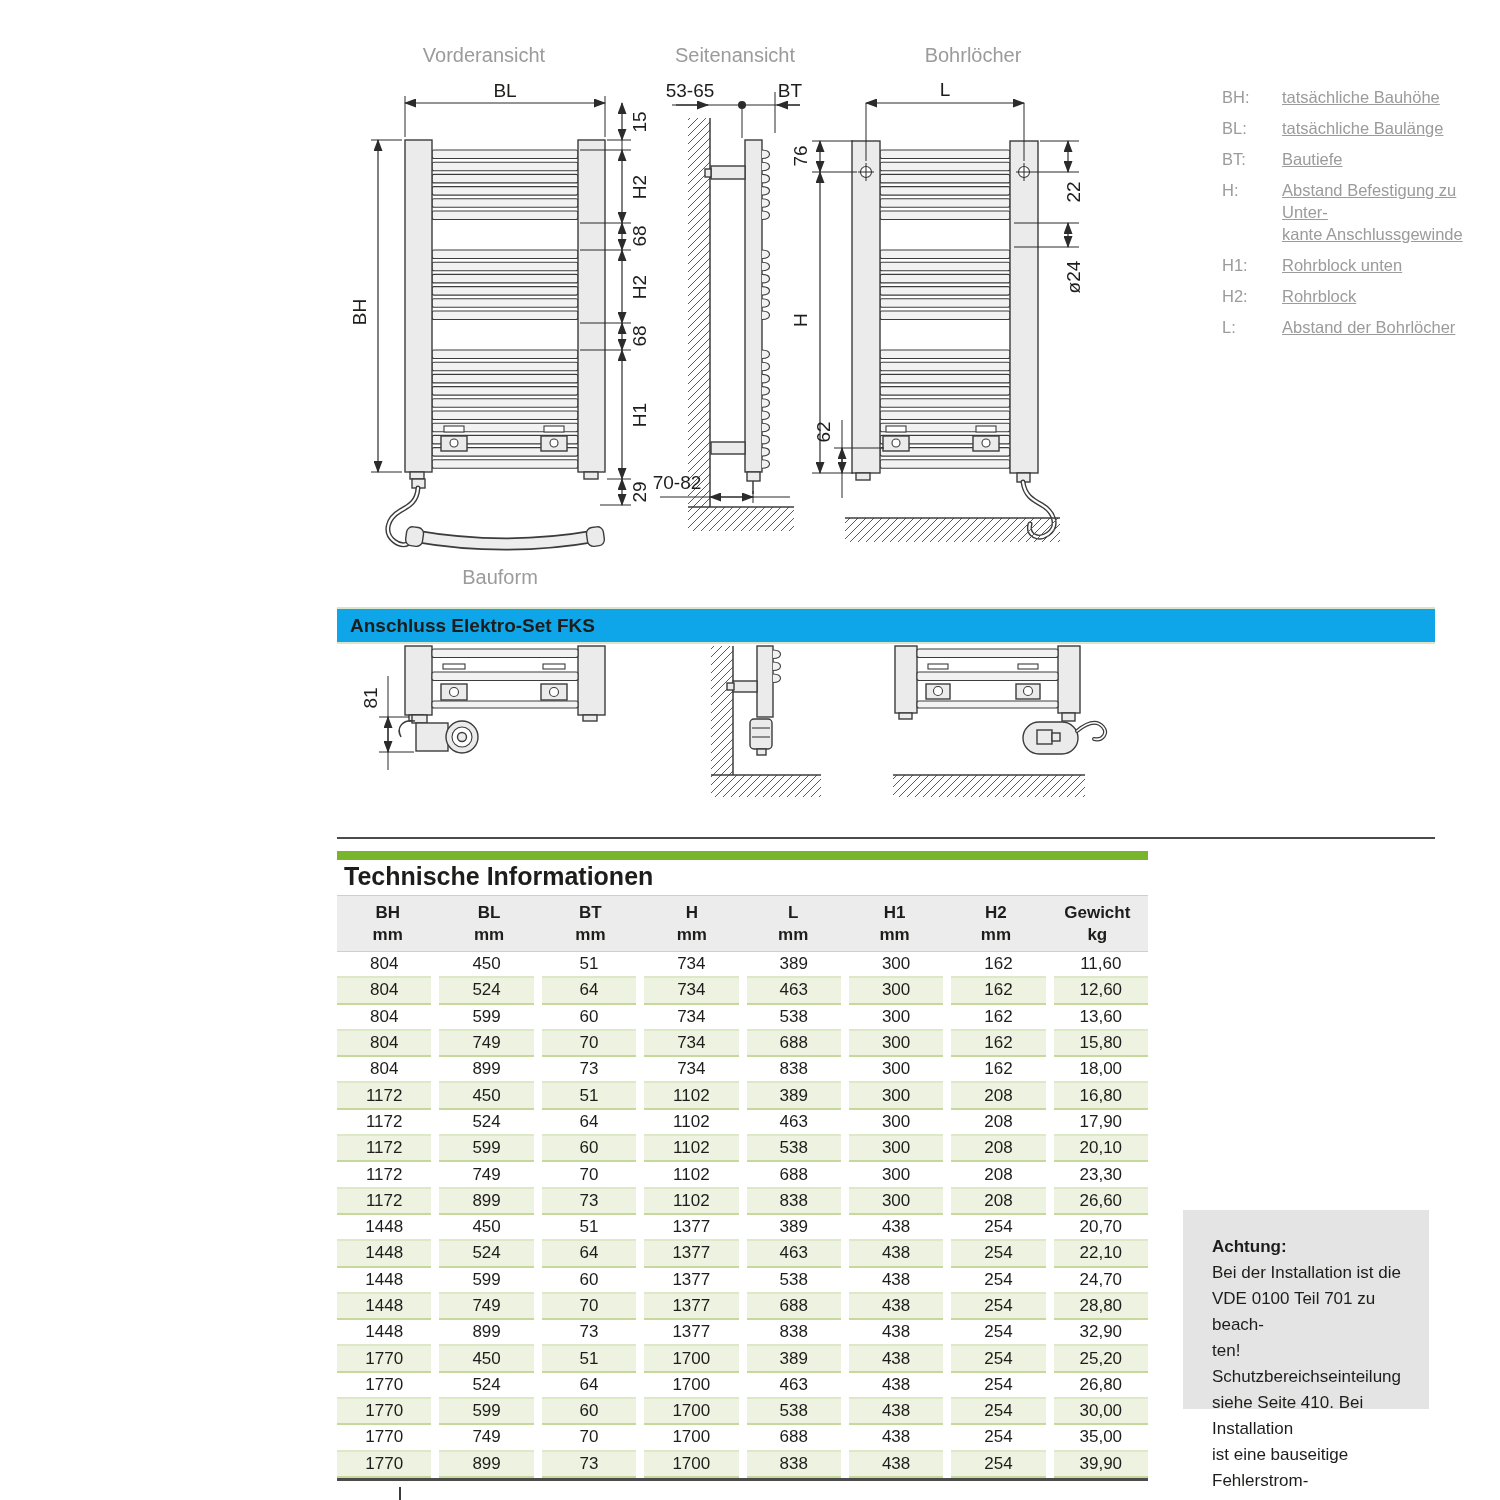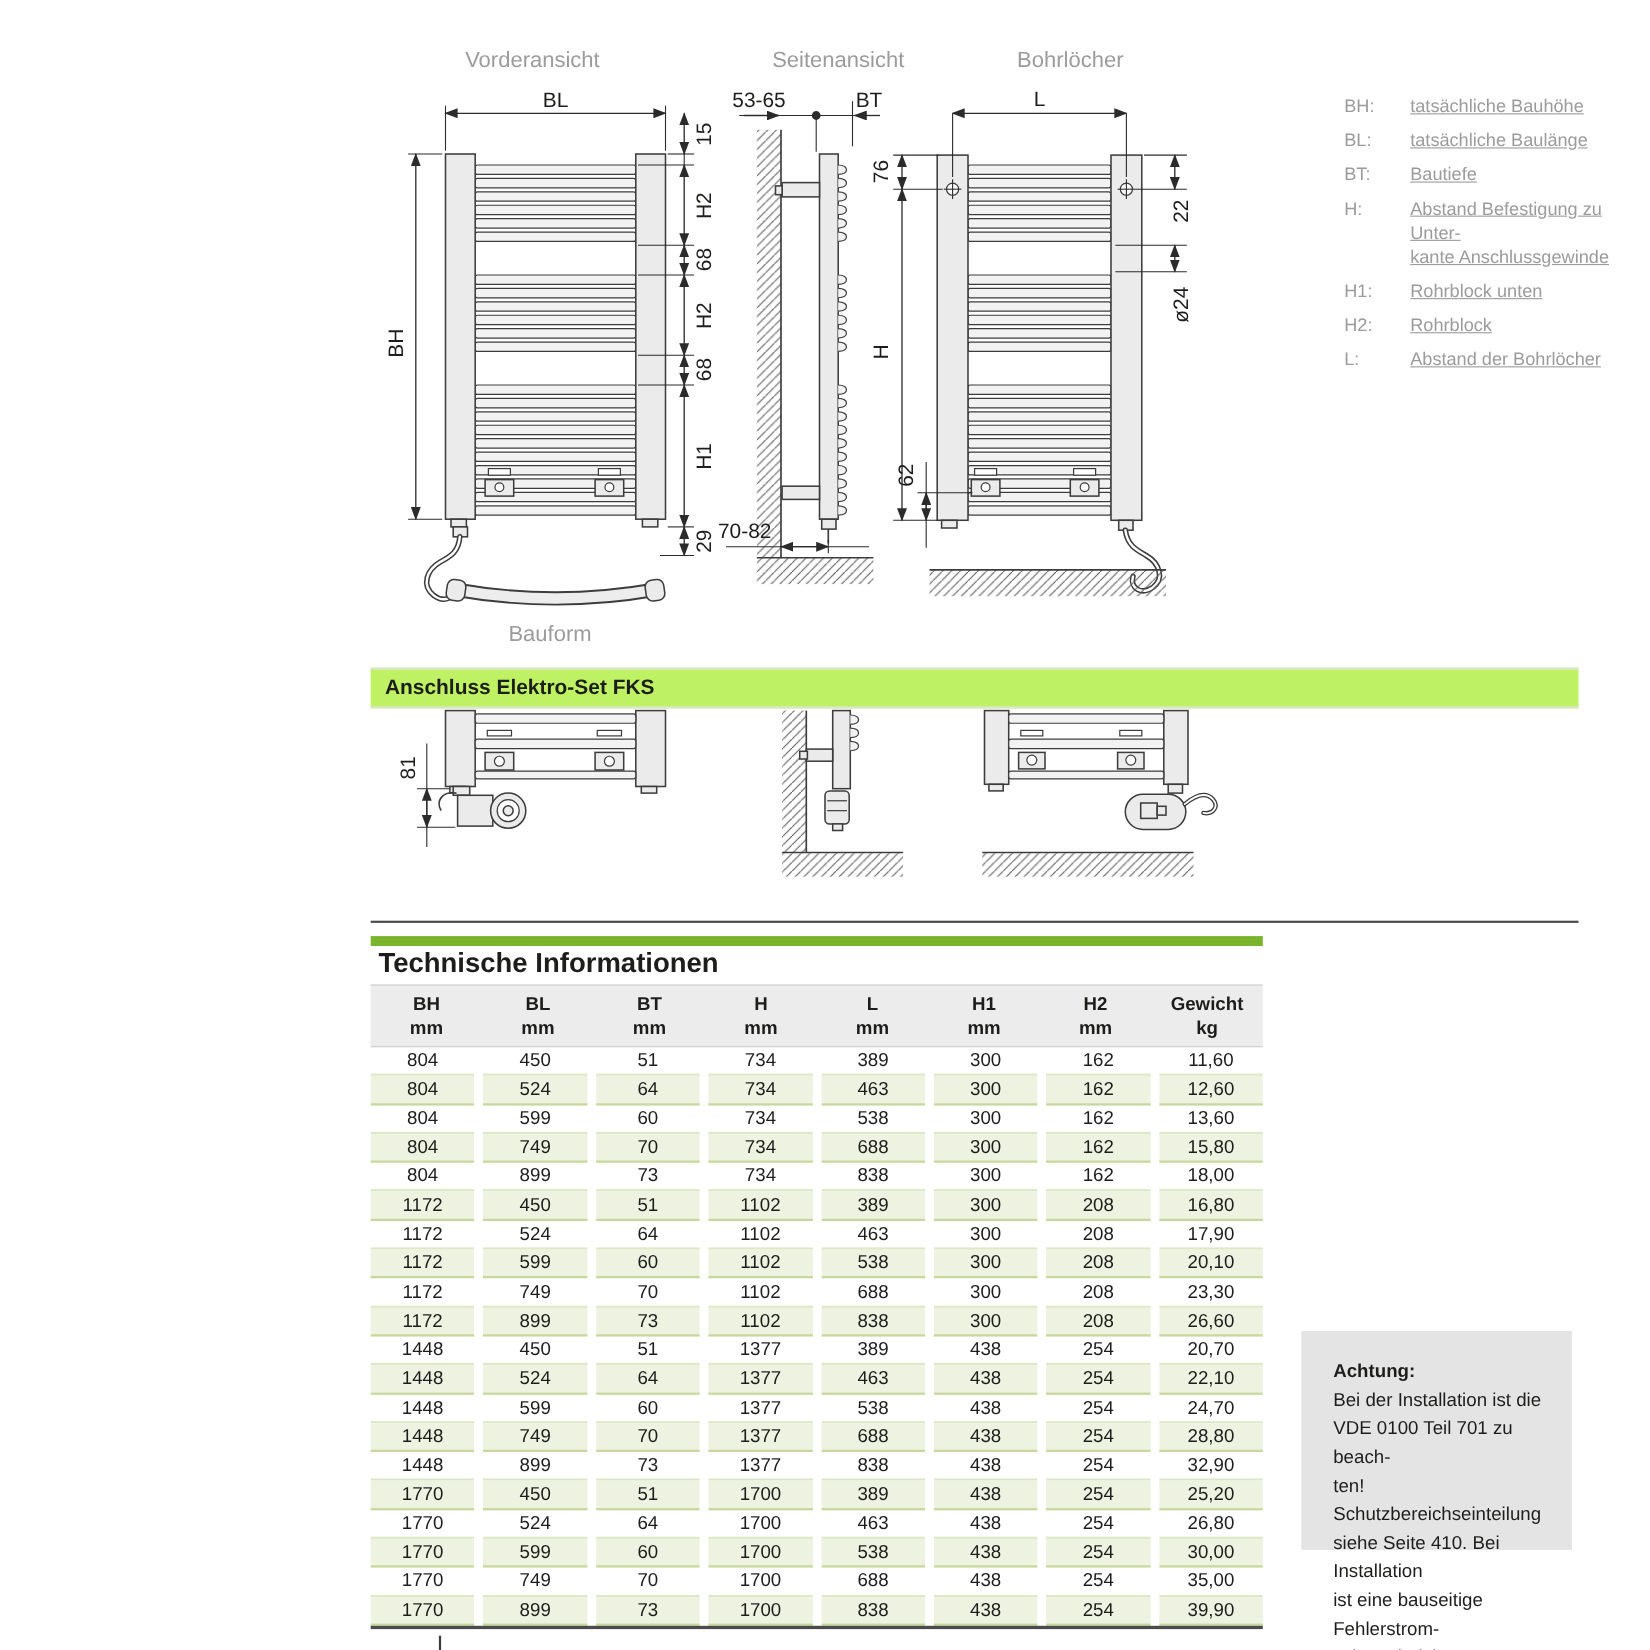--- a/index.html
+++ b/index.html
@@ -3,21 +3,21 @@
 <meta charset="utf-8">
 <style>
   html,body{margin:0;padding:0;background:#fff;}
   .page{position:relative;width:1500px;height:1500px;background:#fff;overflow:hidden;
         font-family:"Liberation Sans",sans-serif;color:#1d1d1b;}
   .vtitle{position:absolute;top:44px;transform:translateX(-50%);font-size:20px;color:#9b9b9b;white-space:nowrap;}
   .legend{position:absolute;left:1178px;top:86px;width:280px;margin-left:44px;}
   .lrow{display:grid;grid-template-columns:60px 220px;margin-bottom:9px;font-size:16.5px;color:#9b9b9b;line-height:22px;}
   .ldesc{white-space:pre-line;text-decoration:underline;}
   .bauform{position:absolute;left:500px;top:566px;transform:translateX(-50%);font-size:20px;color:#9b9b9b;}
-  .fks-band{position:absolute;left:337px;top:607px;width:1098px;height:33px;background:#bef264;
+  .fks-band{position:absolute;left:337px;top:607px;width:1098px;height:33px;background:#0ea5e9;
             border-top:2px solid #dbe4c6;border-bottom:2px solid #dbe4c6;display:flex;align-items:center;}
   .fks-band span{font-size:19px;font-weight:bold;padding-left:13px;}
   .note{position:absolute;left:337px;top:808px;width:1100px;font-size:17px;color:#9b9b9b;}
   .rule{position:absolute;left:337px;top:837px;width:1098px;height:2px;background:#4b4b4b;}
   .greenbar{position:absolute;left:337px;top:851px;width:811px;height:9px;}
   .table-title{position:absolute;left:344px;top:862px;font-size:25px;font-weight:bold;}
   .thead{position:absolute;left:337px;top:895px;width:811px;height:57px;background:#ececec;
          display:grid;grid-template-columns:repeat(8,1fr);border-top:1px solid #cfcfcf;border-bottom:1px solid #cfcfcf;box-sizing:border-box;}
   .hcell{text-align:center;padding-top:6px;font-weight:bold;font-size:17px;line-height:22px;}
   .tbody{position:absolute;left:337px;top:952px;width:811px;}
@@ -39,21 +39,21 @@
   .dim{stroke:#2b2b2b;stroke-width:1.2;fill:none;}
   .thin{stroke:#2b2b2b;stroke-width:1;fill:none;}
   .edge{stroke:#3c3c3c;stroke-width:1.5;fill:none;}
 </style>
 </head>
 <body>
 
 <div class="page">
 
   <div class="vtitle" style="left:484px;">Vorderansicht</div>
-  <div class="vtitle" style="left:762px;text-align:center;">Seitenansicht</div>
+  <div class="vtitle" style="left:735px;text-align:center;">Seitenansicht</div>
   <div class="vtitle" style="left:973px;">Bohrlöcher</div>
 
   <svg style="left:340px;top:30px;" width="810" height="575" viewBox="340 30 810 575">
     <defs>
       <marker id="ae" markerWidth="12" markerHeight="9" refX="11" refY="4.5" orient="auto" markerUnits="userSpaceOnUse">
         <path d="M0,0L12,4.5L0,9Z" fill="#2b2b2b"></path>
         </marker>
       <marker id="as" markerWidth="12" markerHeight="9" refX="1" refY="4.5" orient="auto" markerUnits="userSpaceOnUse">
         <path d="M12,0L0,4.5L12,9Z" fill="#2b2b2b"></path>
         </marker>

